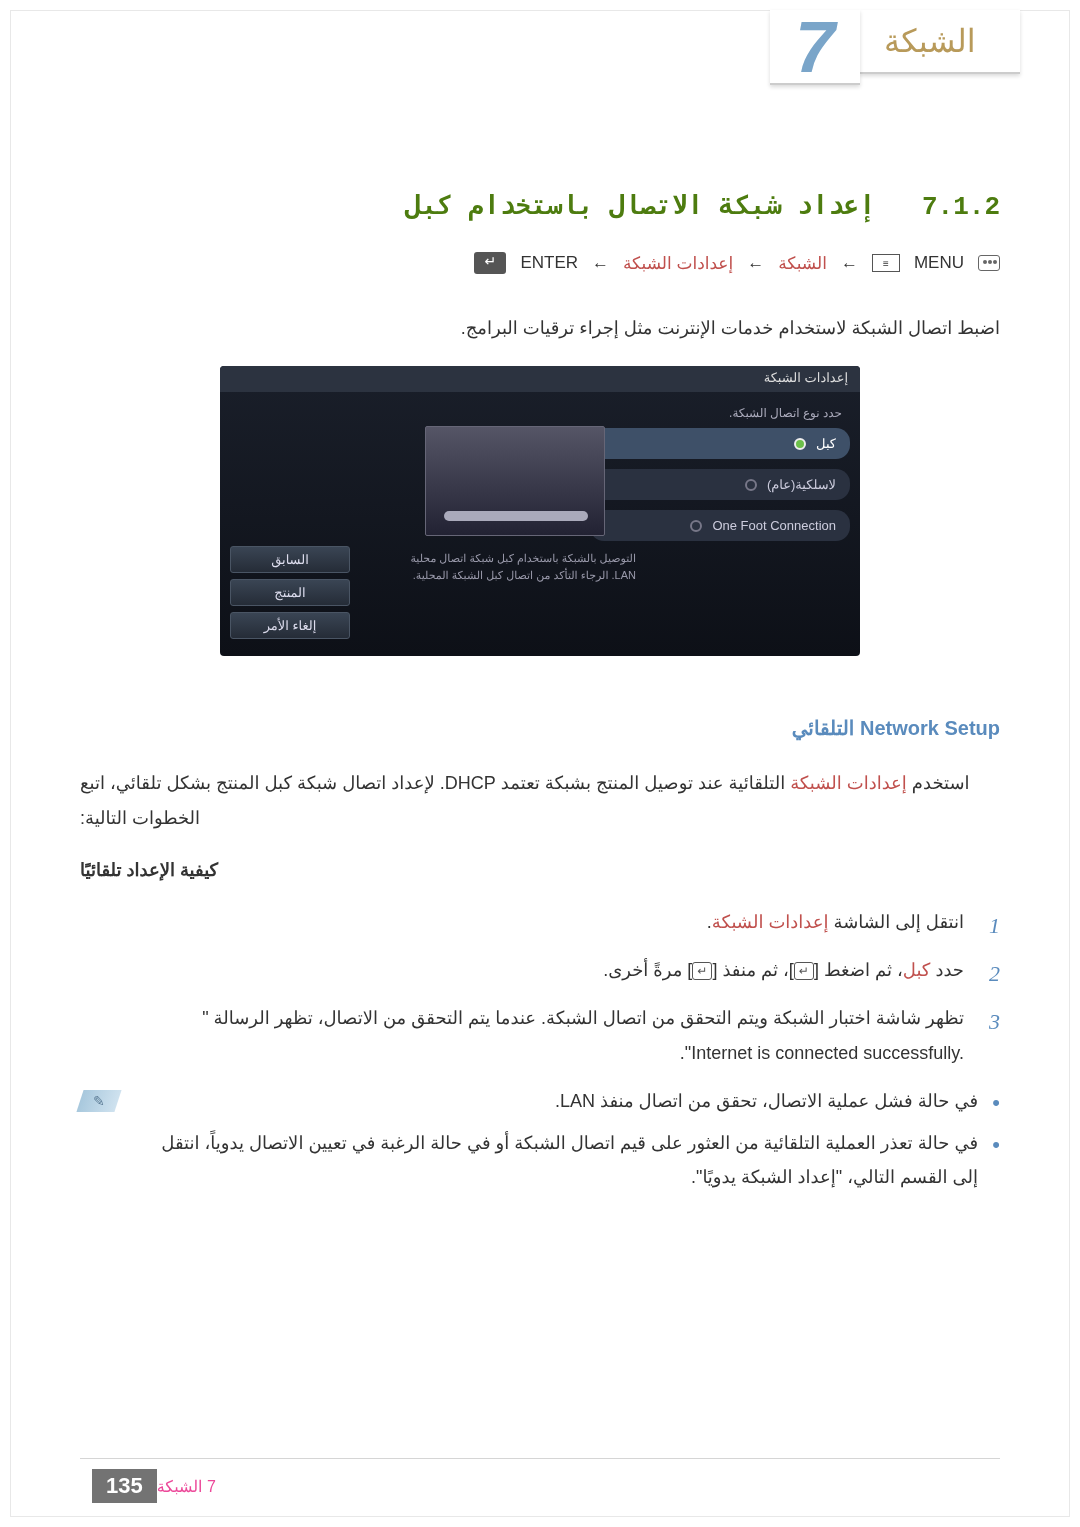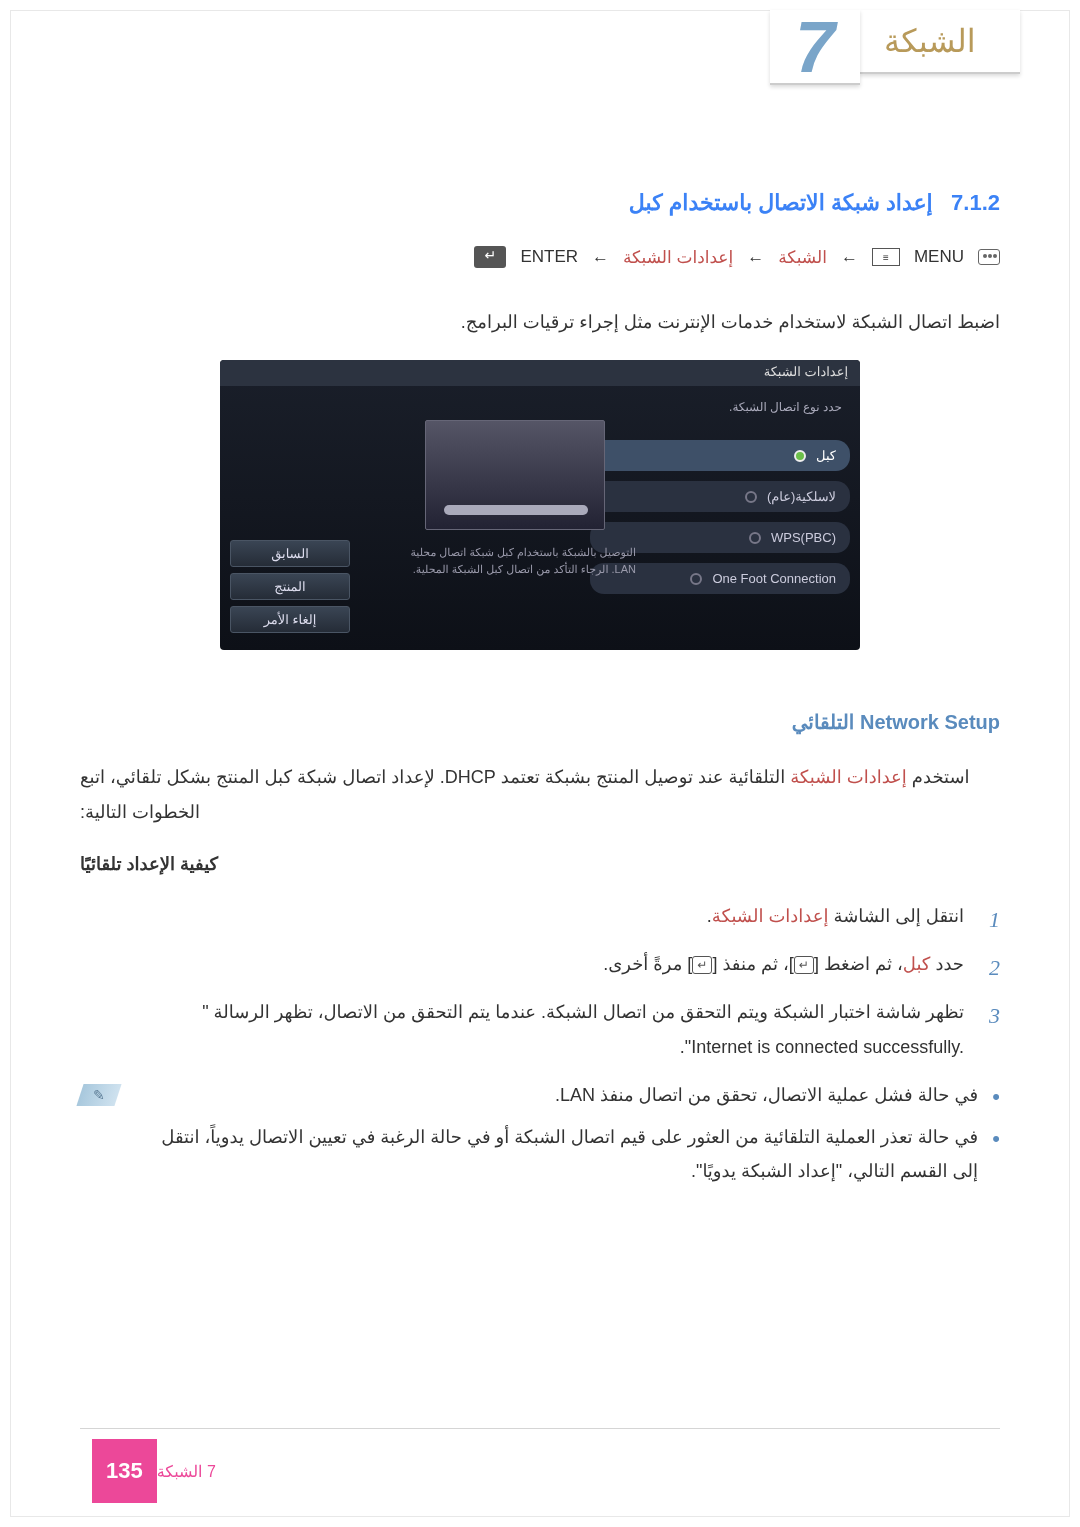--- a/index.html
+++ b/index.html
@@ -55,25 +55,26 @@
     font-style: italic;
     color: #7aa5c9;
   }
   .content {
     position: absolute;
     top: 190px;
     right: 80px;
     left: 80px;
   }
   h2.section-title {
-    color: #3b82f6;
-    font-size: 22px;
+    color: #4d7c0f;
+    font-size: 26px;
     font-weight: bold;
     text-align: right;
     margin-bottom: 30px;
+    font-family: Liberation Mono, monospace;
   }
   .nav-path {
     direction: rtl;
     text-align: right;
     font-size: 17px;
     margin-bottom: 38px;
     display: flex;
     align-items: center;
     justify-content: flex-end;
     gap: 14px;
@@ -126,21 +127,21 @@
     background: #2c3340; height: 26px;
     font-size: 13px; color: #ddd;
     padding: 4px 12px; text-align: right;
     border-radius: 4px 4px 0 0;
   }
   .ss-left {
     position: absolute; top: 36px; right: 10px; width: 260px;
   }
   .ss-hint {
     color: #aab; font-size: 12px; text-align: right;
-    padding: 4px 8px 26px;
+    padding: 4px 8px 8px;
   }
   .ss-option {
     background: #2a3140; color: #ccd; font-size: 13px;
     padding: 8px 14px; margin-bottom: 10px;
     border-radius: 14px;
     display: flex; align-items: center; justify-content: flex-end; gap: 10px;
     direction: ltr;
   }
   .ss-option.active { background: #3e5068; color: #fff; }
   .ss-radio {
@@ -223,22 +224,22 @@
     content: "•"; color: #5a8bbd; font-size: 22px;
     position: absolute; right: 0; top: -2px;
   }
   .footer {
     position: absolute; bottom: 24px; left: 80px; right: 80px;
     border-top: 1px solid #d5d5d5; padding-top: 10px;
     display: flex; flex-direction: row-reverse; align-items: center;
     justify-content: flex-start;
   }
   .page-badge {
-    background: #ec4899; color: #fff; font-size: 22px; font-weight: bold;
-    padding: 19px 14px; margin-left: 12px;
+    background: #737373; color: #fff; font-size: 22px; font-weight: bold;
+    padding: 4px 14px; margin-left: 12px;
   }
   .footer-text { color: #ec4899; font-size: 16px; direction: rtl; }
 </style>
 </head>
 <body>
 
 <div class="page-border"></div>
 
 <div class="header-tab">
   <div class="title-part">الشبكة</div>
@@ -270,24 +271,20 @@
     <div class="ss-titlebar">إعدادات الشبكة</div>
     <div class="ss-left">
       <div class="ss-hint">حدد نوع اتصال الشبكة.</div>
       <div class="ss-option active">
         <span class="ss-radio"></span>
         <span>كبل</span>
       </div>
       <div class="ss-option">
         <span class="ss-radio"></span>
         <span>لاسلكية(عام)</span>
-      </div>
-      <div class="ss-option">
-        <span class="ss-radio"></span>
-        <span class="ltr">WPS(PBC)</span>
       </div>
       <div class="ss-option">
         <span class="ss-radio"></span>
         <span class="ltr">One Foot Connection</span>
       </div>
     </div>
     <div class="ss-center">
       <div class="ss-img"></div>
       <div class="ss-desc">التوصيل بالشبكة باستخدام كبل شبكة اتصال محلية LAN. الرجاء التأكد من اتصال كبل الشبكة المحلية.</div>
     </div>

